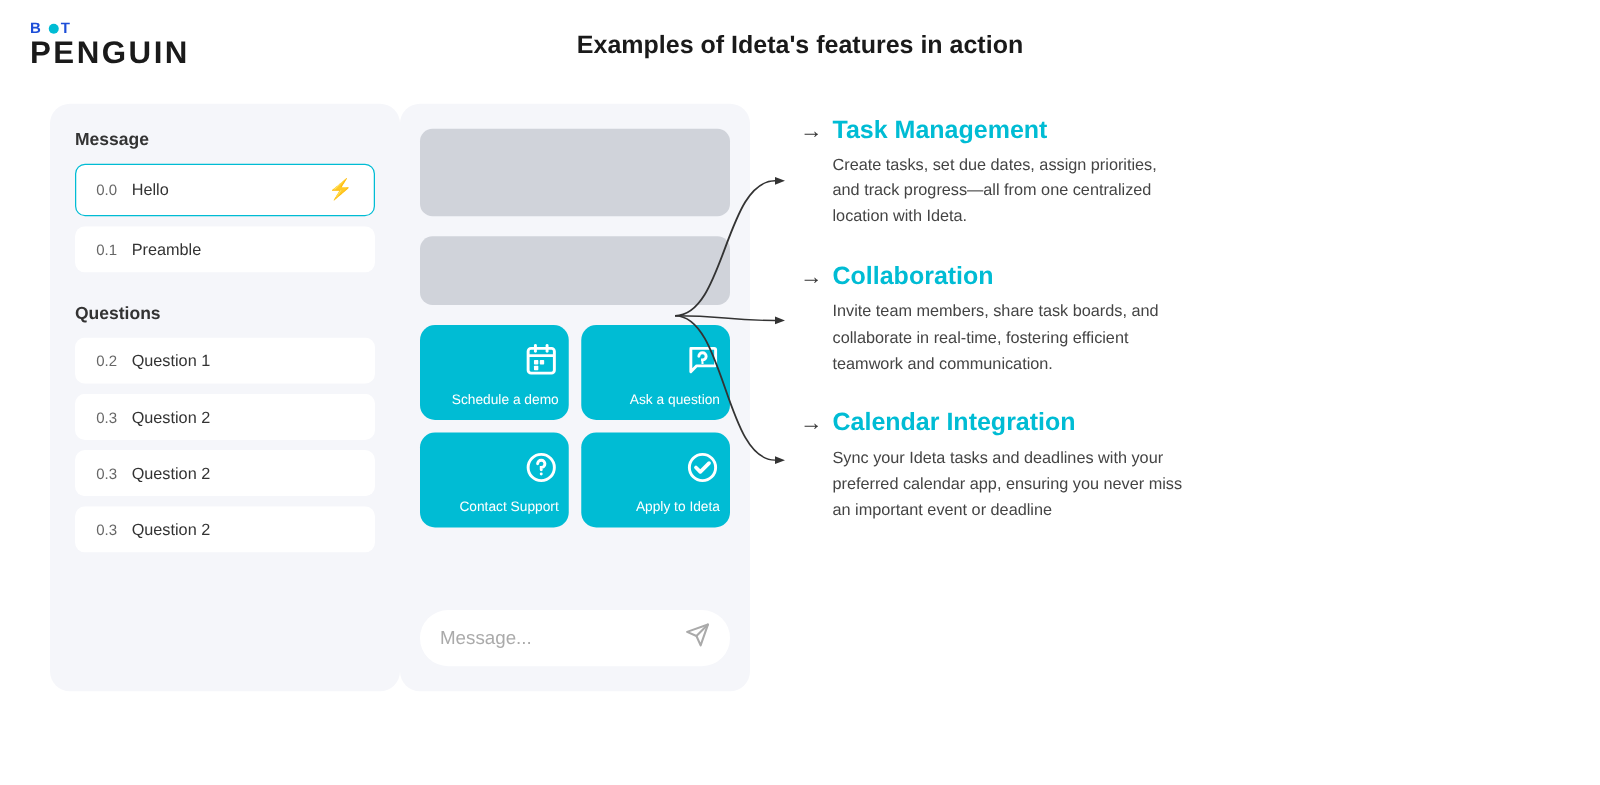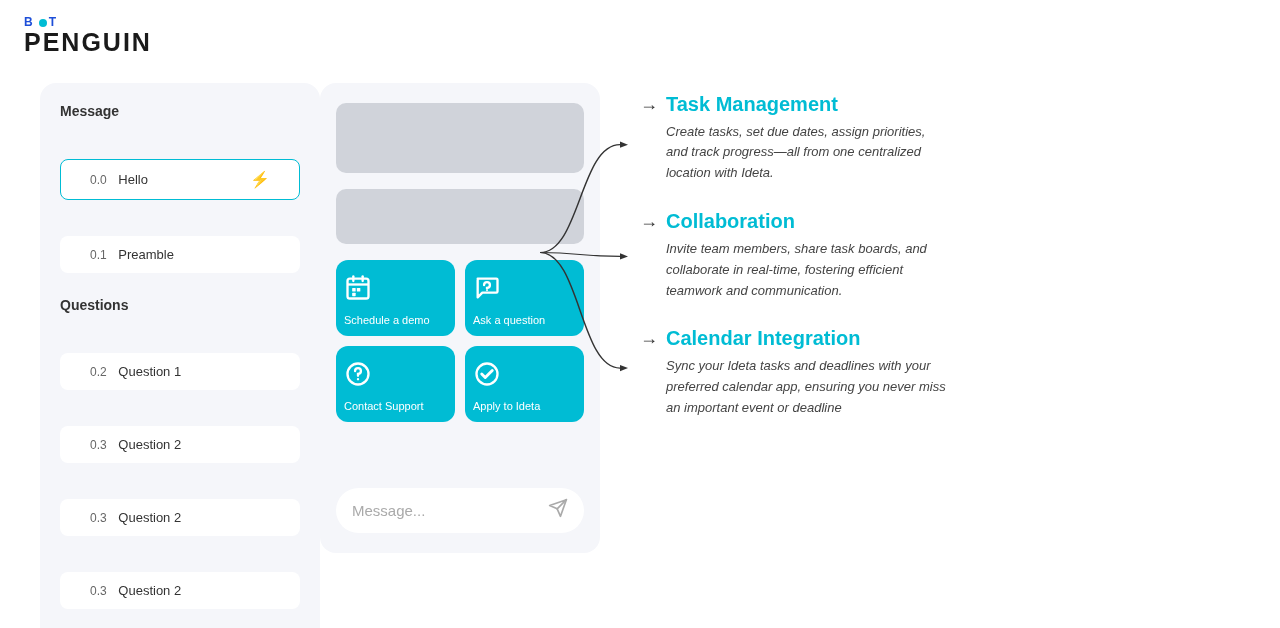--- a/index.html
+++ b/index.html
@@ -58,25 +58,24 @@
     }
     .message-list {
       display: flex;
       flex-direction: column;
       gap: 8px;
       margin-bottom: 24px;
     }
     .message-item {
       background: #fff;
       border-radius: 8px;
-      padding: 10px 29px;
+      padding: 10px 16px;
       font-size: 13px;
       color: #333;
       border: 1.5px solid transparent;
-      margin-top: 28px;
     }
     .message-item.active {
       border-color: #00bcd4;
     }
     .message-item-inner {
       display: flex;
       align-items: center;
       justify-content: space-between;
     }
     .item-id {
@@ -123,21 +122,21 @@
       display: grid;
       grid-template-columns: 1fr 1fr;
       gap: 10px;
     }
     .chat-btn {
       background: #00bcd4;
       border-radius: 12px;
       padding: 14px 8px 10px;
       display: flex;
       flex-direction: column;
-      align-items: flex-start;
+      align-items: flex-end;
       gap: 6px;
       color: #fff;
       font-size: 11px;
       text-align: center;
     }
     .chat-btn-icon {
       font-size: 22px;
     }
     .chat-input-area {
       background: #fff;
@@ -179,21 +178,20 @@
     .feature-arrow {
       color: #333;
       font-size: 18px;
     }
     .feature-desc {
       font-size: 13px;
       color: #444;
       line-height: 1.6;
       max-width: 280px;
       margin-left: 26px;
-      font-style: italic;
     }
 
     
     .logo-wrapper {
       display: flex;
       flex-direction: column;
       line-height: 1.1;
     }
     .bot-text {
       font-size: 12px;
@@ -222,20 +220,23 @@
 <body>
 
 <div class="header">
   <div class="logo-area">
     <div class="logo-wrapper">
       <div class="bot-text">
         B<span class="bot-dot"></span>T
       </div>
       <div class="penguin-text">PENGUIN</div>
     </div>
+  </div>
+  <div class="page-title-area">
+    <h1 class="page-title">Examples of Ideta's features in action</h1>
   </div>
 </div>
 
 <div class="main-content">
 
   <div class="left-panel">
 
     <div class="section-label">Message</div>
     <div class="message-list">
 

